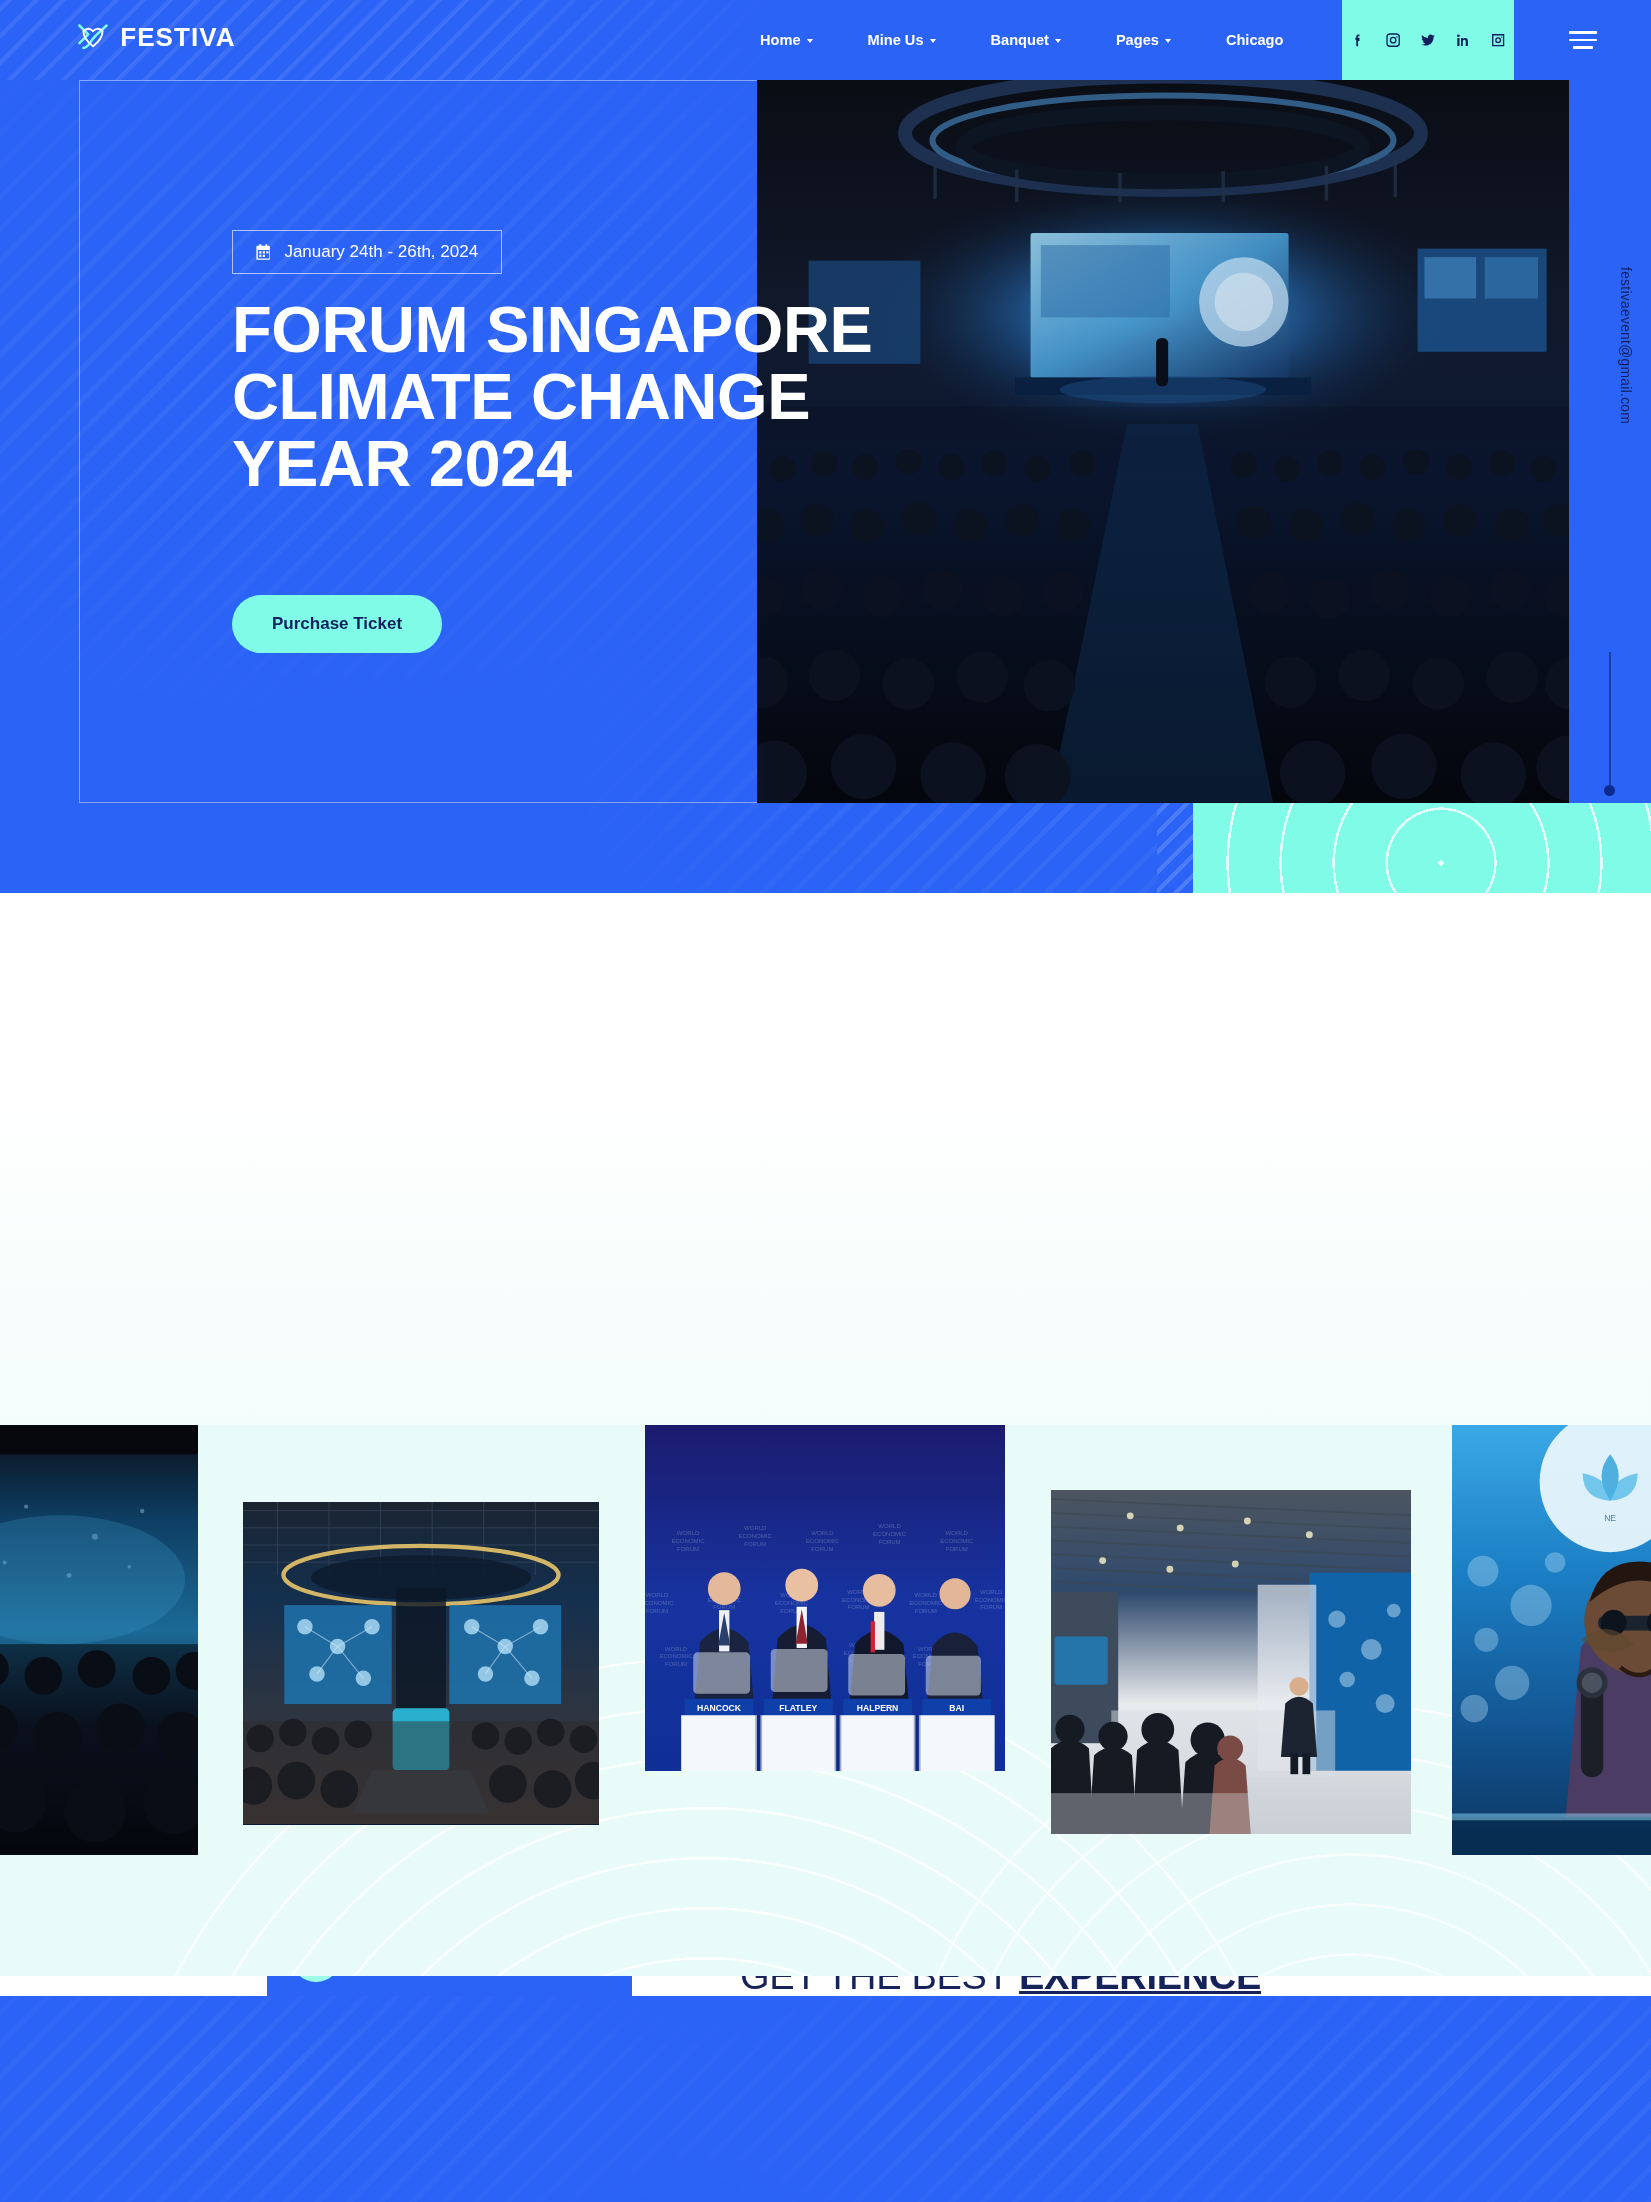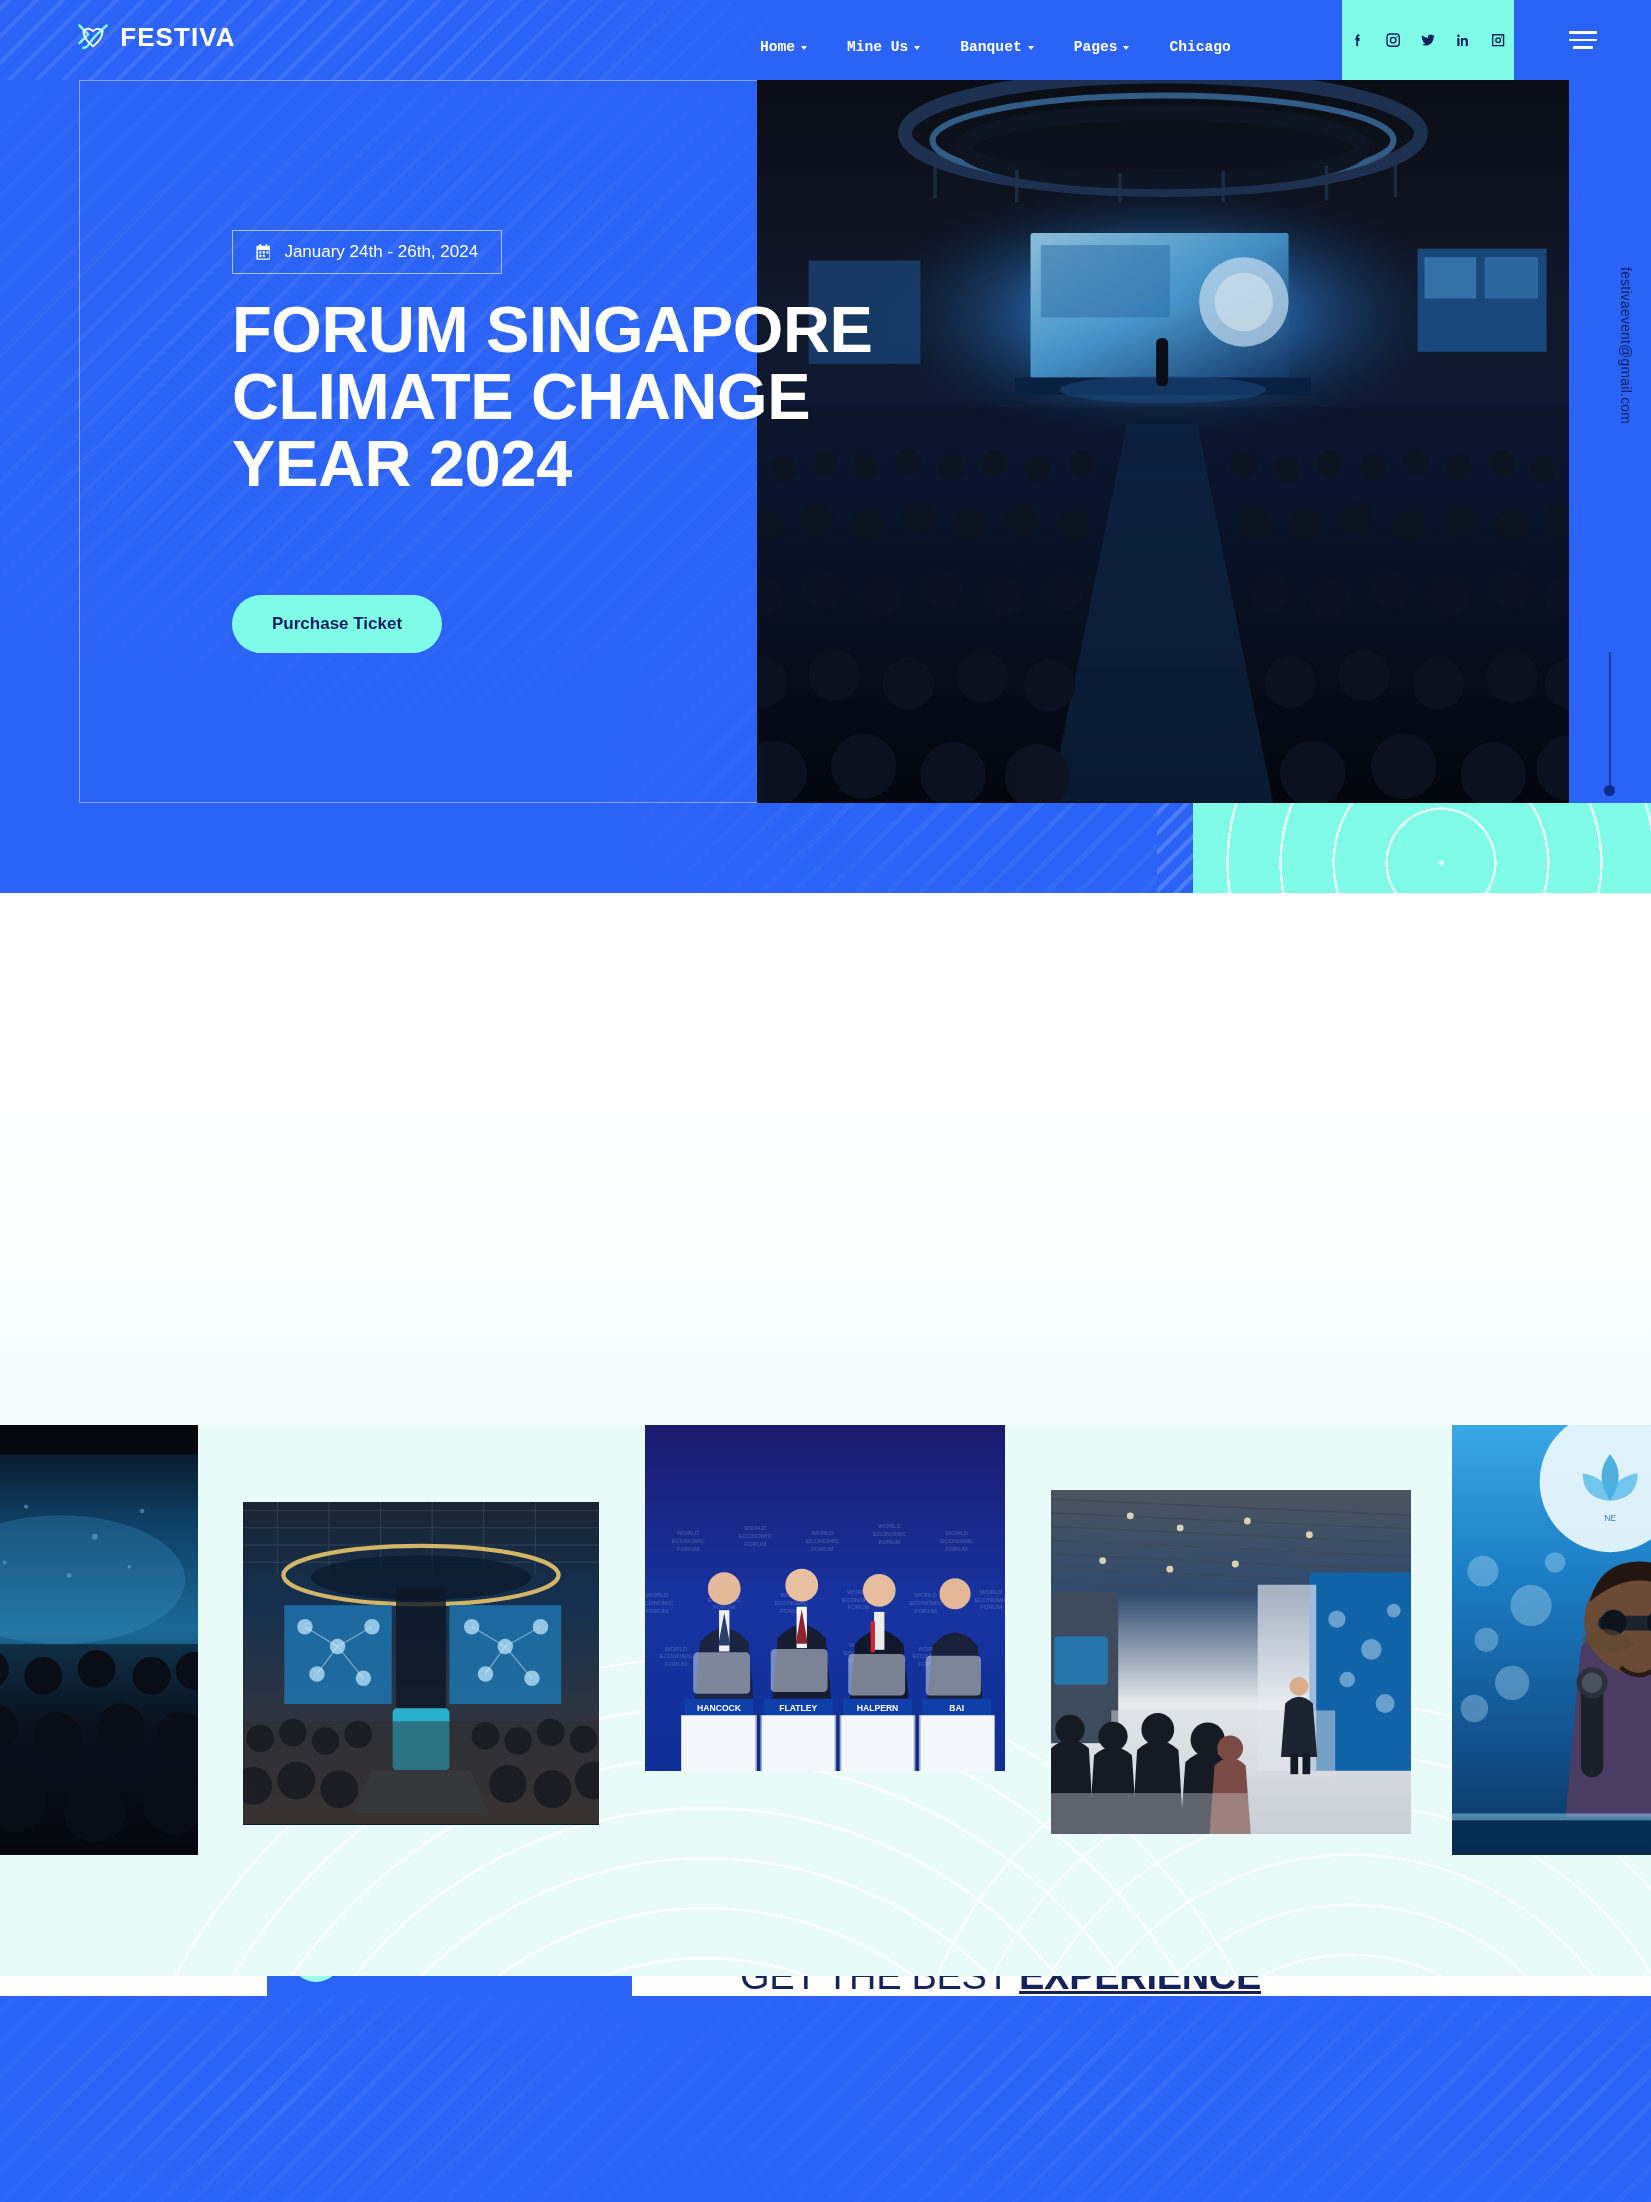--- a/index.html
+++ b/index.html
@@ -22,21 +22,21 @@
       transparent 4.3px, transparent 19px);
     -webkit-mask-image:linear-gradient(100deg, #000 0%, #000 28%, transparent 48%);
     mask-image:linear-gradient(100deg, #000 0%, #000 28%, transparent 48%);
   }
   .logo { position:absolute; left:77px; top:21.5px; display:flex; align-items:center; gap:11.2px; }
   .logo-mark { width:32px; height:29px; }
   .logo-text {
     color:#ffffff; font-size:26px; font-weight:bold; letter-spacing:1.1px;
   }
 
-  .nav { position:absolute; left:740px; top:7px; height:80px; display:flex; align-items:center; gap:0;font-family:Liberation Mono, monospace; }
+  .nav { position:absolute; left:740px; top:0; height:80px; display:flex; align-items:center; gap:15px; }
   .nav-item {
     display:flex; align-items:center; gap:6px;
     color:#ffffff; font-size:14.6px; font-weight:bold; padding:0 20px;
     cursor:pointer; white-space:nowrap;
   }
   .caret { width:0;height:0;border-left:3.9px solid transparent;border-right:3.9px solid transparent;border-top:4.3px solid #fff; margin-top:1.7px;}
 
   .social {
     position:absolute; left:1342px; top:0; width:172px; height:80px;
     background:#7ffbe8; display:flex; align-items:center; justify-content:center; gap:19px;

